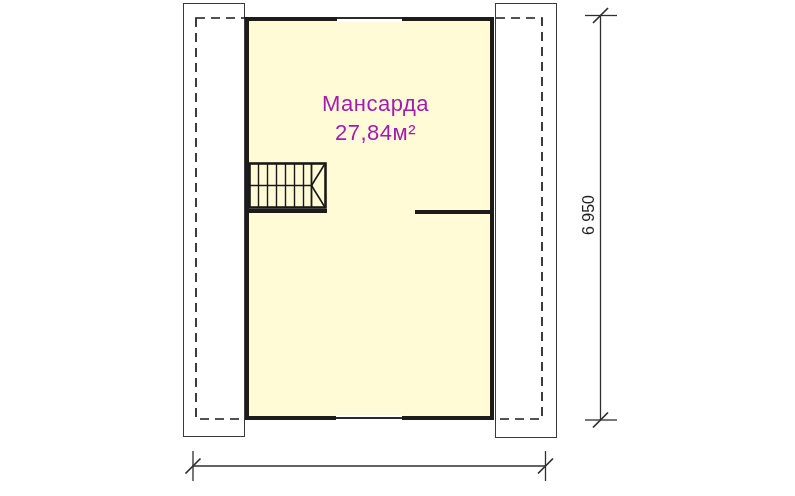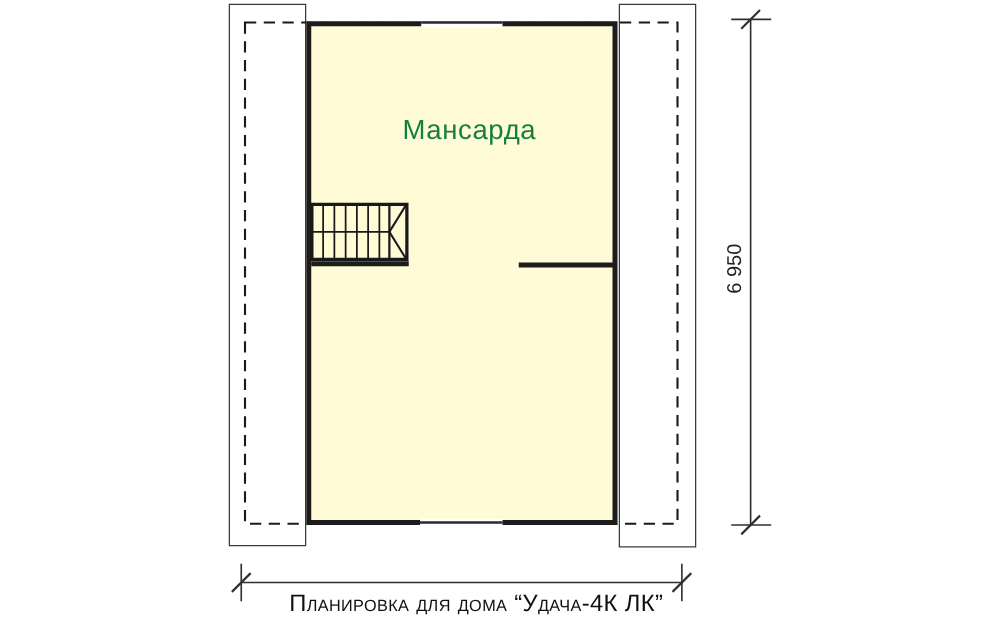--- a/index.html
+++ b/index.html
@@ -4,21 +4,21 @@
 <style>
   html,body{margin:0;padding:0;background:#ffffff;}
   body{font-family:"Liberation Sans", sans-serif;}
   #canvas{position:relative;width:795px;height:496px;background:#ffffff;overflow:hidden;}
   .abs{position:absolute;box-sizing:border-box;}
   .eave{background:#ffffff;border:1.5px solid #3a3a3a;}
   .room{background:#FFFBD6;border:4px solid #1c1c1c;}
   .wallbar{background:#1c1c1c;}
   .winmask{background:#ffffff;}
   .winline{background:#2b2b2b;}
-  .label{color:#15803d;text-align:center;white-space:nowrap;}
+  .label{color:#a21caf;text-align:center;white-space:nowrap;}
   .room-name{font-size:22px;letter-spacing:0.5px;}
   .room-area{font-size:22px;letter-spacing:0.5px;}
   .dim-label{font-size:16px;color:#1f1f1f;}
   .caption{font-size:19px;color:#101010;font-variant:small-caps;letter-spacing:0.3px;}
   svg{position:absolute;left:0;top:0;pointer-events:none;}
 </style>
 </head>
 <body>
 
 <div id="canvas">
@@ -72,19 +72,19 @@
     <g stroke="#2f2f2f">
       <line x1="193" y1="466" x2="545.5" y2="466" stroke-width="1.3"></line>
       <line x1="193" y1="451" x2="193" y2="481" stroke-width="1.3"></line>
       <line x1="545.5" y1="451" x2="545.5" y2="481" stroke-width="1.3"></line>
       <line x1="185.5" y1="473.5" x2="200.5" y2="458.5" stroke-width="1.7"></line>
       <line x1="538" y1="473.5" x2="553" y2="458.5" stroke-width="1.7"></line>
     </g>
   </svg>
 
   <div class="abs label room-name" style="left:251px;top:91px;width:249px;">Мансарда</div>
+  <div class="abs label room-area" style="left:251px;top:120px;width:249px;">27,84м²</div>
 
   <div class="abs label dim-label" style="left:554px;top:205px;width:70px;height:20px;line-height:20px;transform:rotate(-90deg);">6 950</div>
 
 
-  <div class="abs label caption" style="left:183px;top:473px;width:396px;">Планировка для дома “Удача-4К ЛК”</div>
 
 </div>
 
 </body></html>

